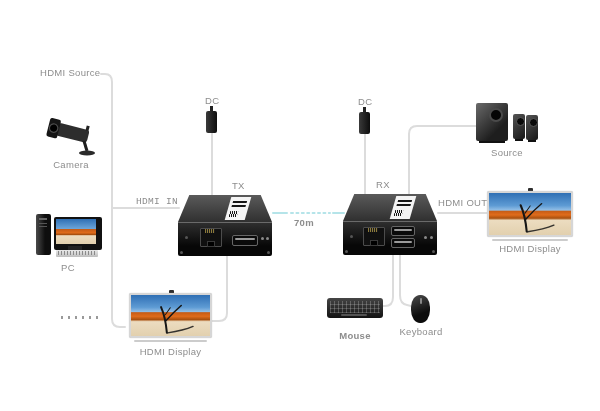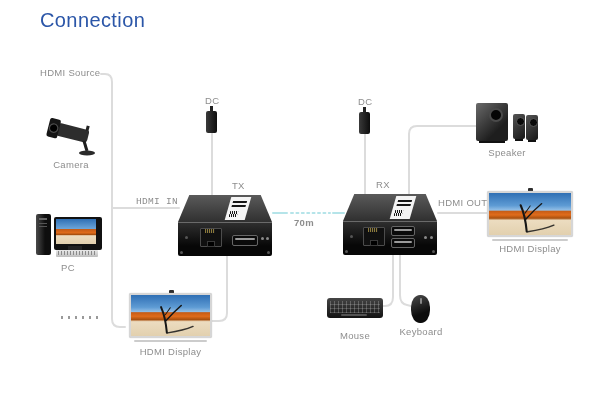--- a/index.html
+++ b/index.html
@@ -91,21 +91,20 @@
   .pc .foot{position:absolute;left:34px;top:34px;width:14px;height:4px;background:#222;}
 
   .dots{position:absolute;width:40px;height:3px;
     background:repeating-linear-gradient(90deg,#9a9a9a 0 2.5px,transparent 2.5px 7px);}
 </style>
 </head>
 <body>
 
 <div id="stage">
 
-  <div id="title">Connection</div>
 
   <svg id="wires" viewBox="0 0 600 411">
     <g fill="none" stroke="#dcdcdc" stroke-width="2" stroke-linecap="round">
       <path d="M 101 74 L 105 74 Q 112 74 112 82 L 112 319 Q 112 327 120 327 L 125 327"></path>
       <path d="M 113 208 L 179 208"></path>
       <path d="M 212 132 L 212 197"></path>
       <path d="M 227 256 L 227 313 Q 227 321 219 321 L 210 321"></path>
       <path d="M 365 133 L 365 197"></path>
       <path d="M 409 197 L 409 134 Q 409 126 417 126 L 476 126"></path>
       <path d="M 438 213 L 487 213"></path>
@@ -192,21 +191,21 @@
       <div class="screw" style="left:2px;top:28px;"></div>
       <div class="screw" style="left:89px;top:28px;"></div>
     </div>
   </div>
 
   <div class="speaker-set" style="left:476px;top:101px;">
     <div class="sub"></div>
     <div class="sat" style="left:37px;top:13px;"></div>
     <div class="sat" style="left:50px;top:14px;"></div>
   </div>
-  <div class="lbl lbl-c" style="left:476px;top:147px;width:62px;">Speaker</div>
+  <div class="lbl lbl-c" style="left:476px;top:147px;width:62px;">Source</div>
 
   <div class="tv" style="left:487px;top:191px;width:86px;">
     <div class="cam"></div>
     <div class="frame">
       <div class="screen" style="height:42px;">
         <svg class="tree" viewBox="0 0 60 50" preserveAspectRatio="none">
           <g fill="none" stroke="#161616" stroke-linecap="round">
             <path d="M 26 47 C 25 34 24 24 19 11" stroke-width="2.4"></path>
             <path d="M 25 30 C 31 22 37 15 43 9" stroke-width="1.8"></path>
             <path d="M 24 22 L 30 12" stroke-width="1.2"></path>
@@ -231,18 +230,18 @@
             <path d="M 27 47 C 38 45 49 42 57 38" stroke-width="1.8" opacity=".85"></path>
           </g>
         </svg>
       </div>
     </div>
     <div class="base"></div>
   </div>
   <div class="lbl lbl-c" style="left:129px;top:346px;width:83px;">HDMI Display</div>
 
   <div class="kbd" style="left:327px;top:298px;"></div>
-  <div class="lbl lbl-c" style="left:327px;top:330px;width:56px;">Mouse</div>
+  <div class="lbl lbl-c" style="left:327px;top:330px;width:56px;font-weight:bold;">Mouse</div>
 
   <div class="mouse" style="left:411px;top:295px;"></div>
   <div class="lbl lbl-c" style="left:393px;top:326px;width:56px;">Keyboard</div>
 
 </div>
 
 </body></html>

